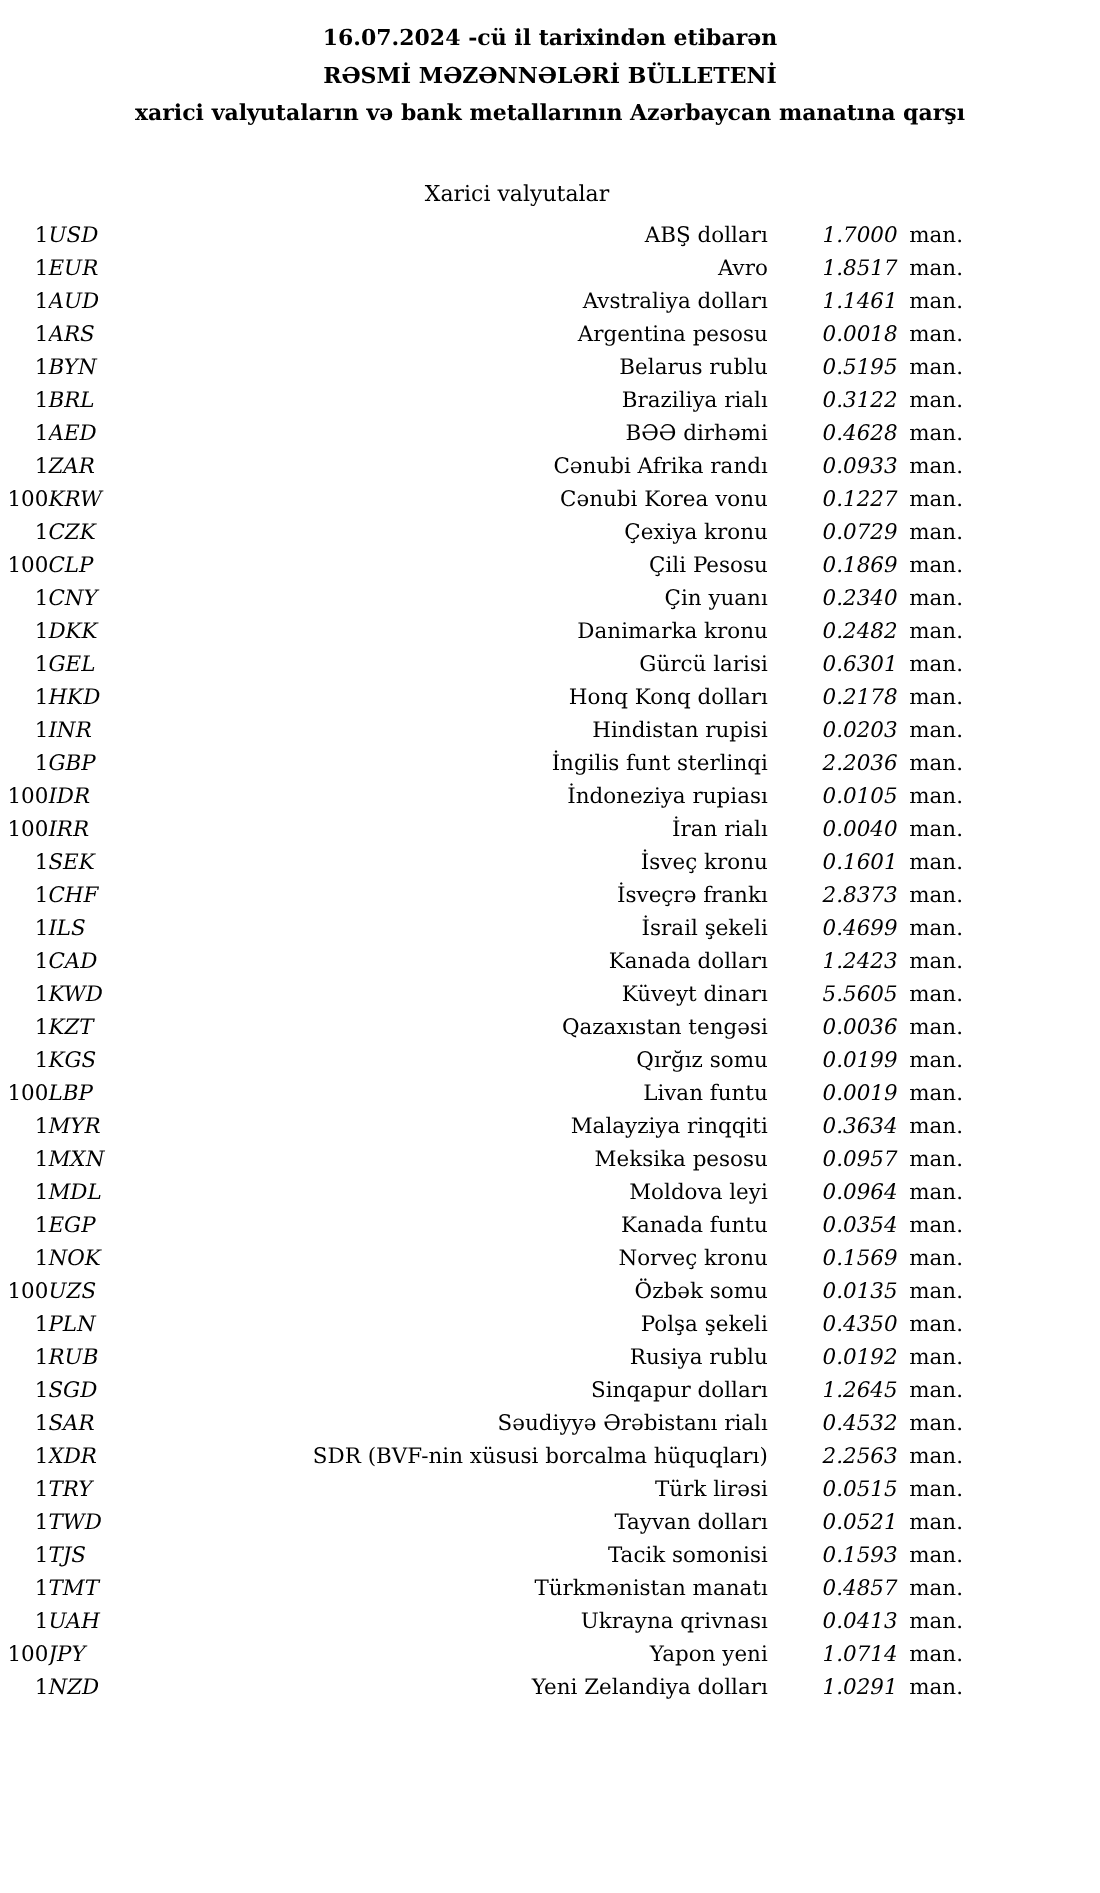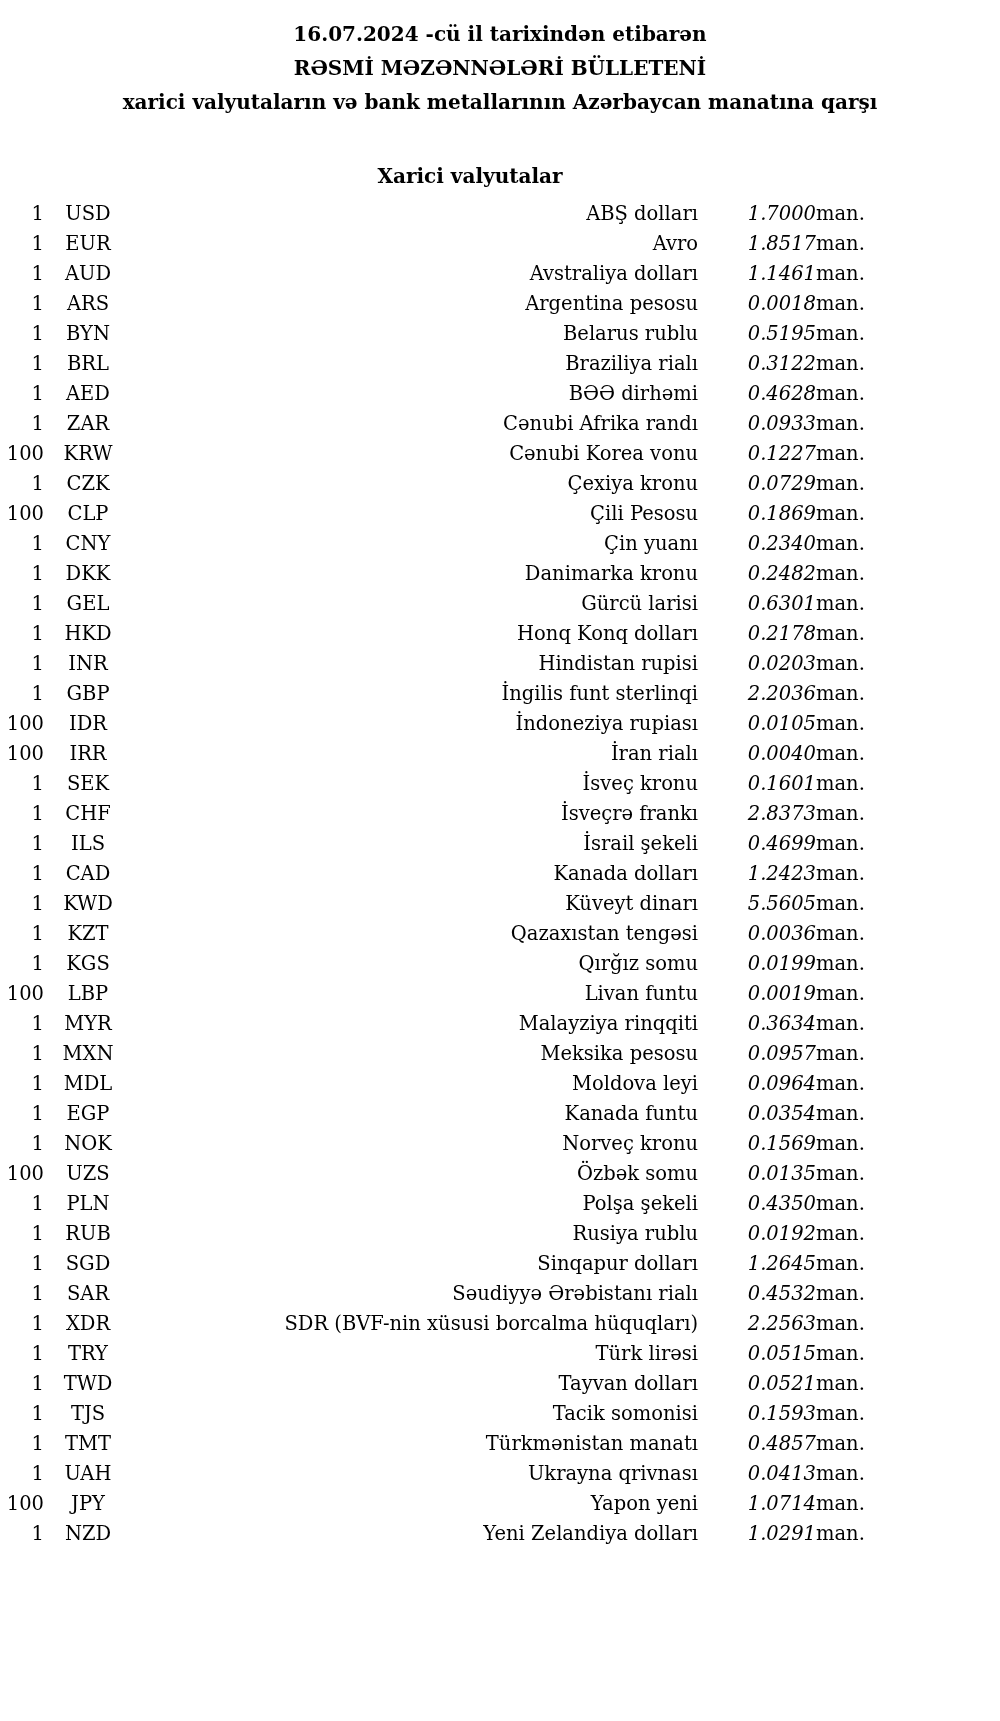--- a/index.html
+++ b/index.html
@@ -28,45 +28,45 @@
     letter-spacing: 0.2px;
   }
   .sub {
     font-size: 20px;
     font-weight: bold;
     margin: 10px 0;
   }
   .section-title {
     text-align: center;
     font-size: 20px;
-    font-weight: bold;
+    font-weight: normal;
     margin-top: 50px;
     margin-bottom: 4px;
     padding-right: 60px;
   }
   table.rates {
     border-collapse: collapse;
     table-layout: fixed;
     margin: 10px 0 0 6px;
     border: none;
   }
   table.rates td {
     padding: 0;
     border: none;
     height: 30px;
     font-size: 19.5px;
     vertical-align: middle;
     white-space: nowrap;
     overflow: hidden;
   }
   td.qty   { width: 38px;  text-align: right; }
-  td.code  { width: 88px;  text-align: center; font-size: 20px; }
+  td.code  { width: 88px;  font-size: 20px; font-style: italic; }
   td.name  { width: 566px; text-align: right; padding-left: 4px; }
   td.rate  { width: 118px; text-align: right; font-style: italic; }
-  td.unit  { width: 70px;  text-align: left; padding-left: 17px; }
+  td.unit  { width: 70px;  text-align: center; padding-left: 17px; }
 </style>
 </head>
 <body>
 
 <div class="page">
 
   <div class="header">
     <div class="sub">16.07.2024 -cü il tarixindən etibarən</div>
     <div class="sub">RƏSMİ MƏZƏNNƏLƏRİ BÜLLETENİ</div>
     <div class="sub">xarici valyutaların və bank metallarının Azərbaycan manatına qarşı</div>

